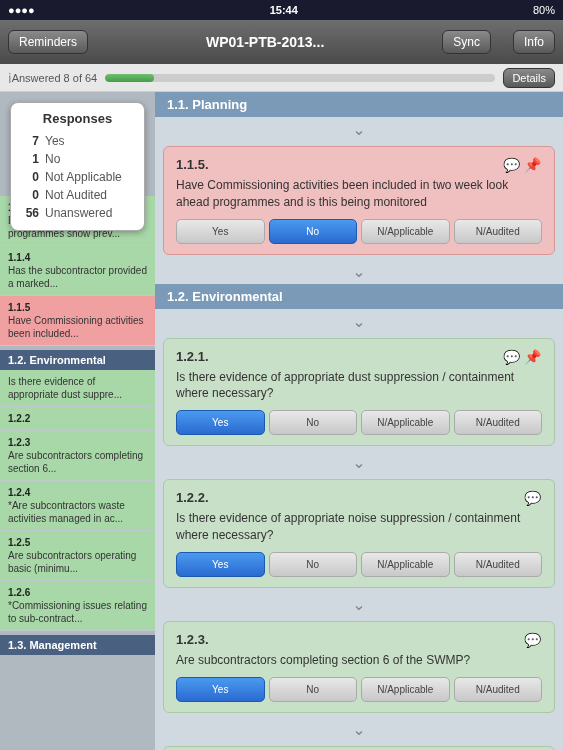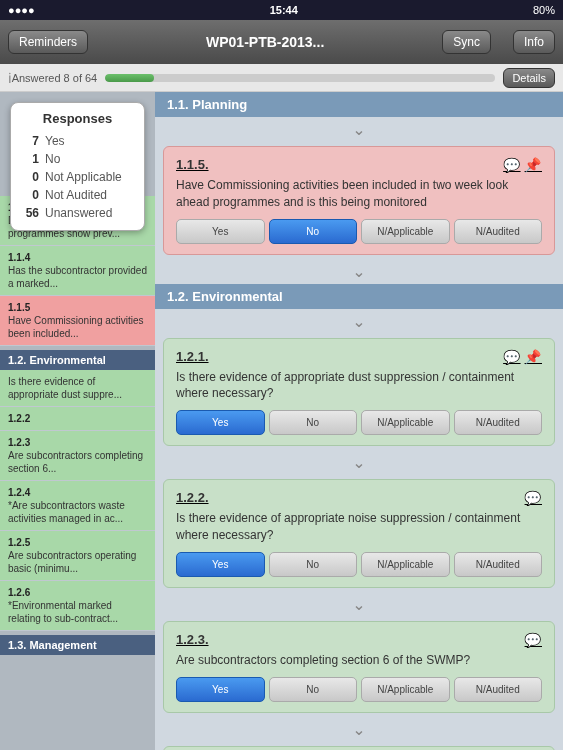--- a/index.html
+++ b/index.html
@@ -200,21 +200,20 @@
     .question-card.red-card {
       background: #f0c0c0;
       border-color: #d89898;
     }
 
     .question-header {
       display: flex;
       justify-content: space-between;
       align-items: flex-start;
       margin-bottom: 4px;
-      text-decoration: underline;
     }
     .question-num {
       font-size: 13px;
       font-weight: 700;
       color: #333;
     }
     .question-icons {
       display: flex;
       gap: 4px;
       color: #888;
@@ -342,21 +341,21 @@
       <div class="sidebar-item green">
         <span class="item-num">1.2.4</span>
         <span class="item-text">*Are subcontractors waste activities managed in ac...</span>
       </div>
       <div class="sidebar-item green">
         <span class="item-num">1.2.5</span>
         <span class="item-text">Are subcontractors operating basic (minimu...</span>
       </div>
       <div class="sidebar-item green">
         <span class="item-num">1.2.6</span>
-        <span class="item-text">*Environmental marked relating to sub-contract...</span>
+        <span class="item-text">*Commissioning issues relating to sub-contract...</span>
       </div>
 
       <div class="sidebar-section-header">1.3. Management</div>
 
     </div>
   </div>
 
   <div class="content-area">
 
     <div class="section-header">

